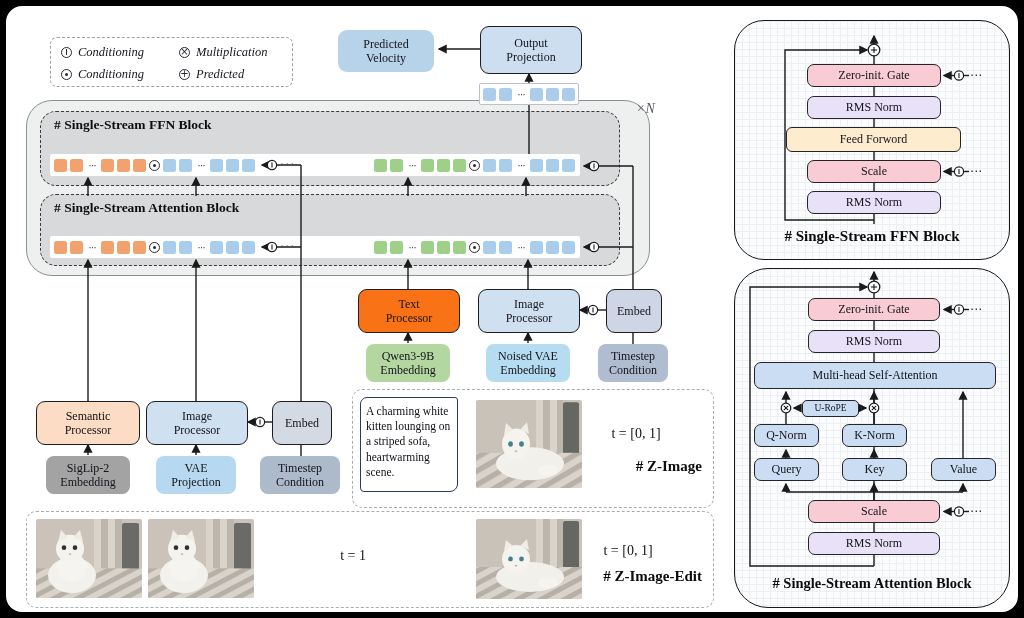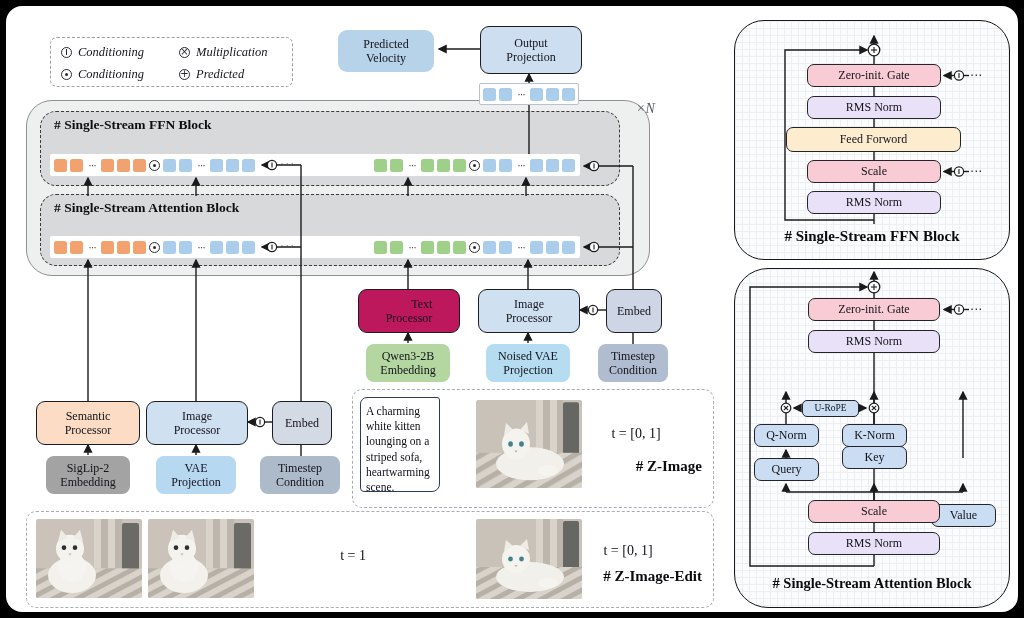--- a/index.html
+++ b/index.html
@@ -37,21 +37,21 @@
   .ztitle{position:absolute;font:bold 15px "Liberation Serif",serif;color:#0c0c10;text-align:right;}
   .cat{position:absolute;border-radius:2px;}
   
   .rpanel{position:absolute;left:728px;width:276px;border:1.6px solid #17171c;border-radius:30px;
           background:#fbfcfd;
           background-image:linear-gradient(#edeff1 1px,transparent 1px),linear-gradient(90deg,#edeff1 1px,transparent 1px);
           background-size:7px 7px;box-sizing:border-box;}
   .pb{position:absolute;display:flex;align-items:center;justify-content:center;text-align:center;
       font:12px/1.1 "Liberation Serif",serif;color:#13131a;border:1.3px solid #23232a;border-radius:7px;box-sizing:border-box;}
   .ptitle{position:absolute;font:bold 15px "Liberation Serif",serif;color:#0c0c10;text-align:center;}
-  .pink{background:#f9cbd4;} .purple{background:#e8e1f8;} .cream{background:#fdeccd;} .bluebx{background:#cbddf2;}
+  .pink{background:#f9cbd4;} .purple{background:#e8e1f8;} .cream{background:#fdeccd;border-radius:6px;} .bluebx{background:#cbddf2;}
 </style>
 </head>
 <body>
 
 <div id="stage">
 <div id="canvas">
 
   <div id="mainc"></div>
   <div class="dblock" style="top:105px;height:75px;"></div>
   <div class="dblock" style="top:188px;height:72px;"></div>
@@ -295,45 +295,45 @@
         <span class="lsym l-dot"></span>
         <span class="tk" style="background: rgb(169, 205, 234);"></span>
         <span class="tk" style="background: rgb(169, 205, 234);"></span>
         <span class="tdots">···</span>
         <span class="tk" style="background: rgb(169, 205, 234);"></span>
         <span class="tk" style="background: rgb(169, 205, 234);"></span>
         <span class="tk" style="background: rgb(169, 205, 234);"></span>
       </div>
   <div class="rowdots" style="top:233px;">···</div>
 
-  <div class="box bd" style="left:352px;top:283px;width:100px;height:42px;background:#be185d;text-align:right;">Text
+  <div class="box bd" style="left:352px;top:283px;width:100px;height:42px;background:#f97316;">Text
 Processor</div>
   <div class="box bd" style="left:472px;top:283px;width:100px;height:42px;background:#cfe0f1;">Image
 Processor</div>
   <div class="box bd" style="left:600px;top:283px;width:54px;height:42px;background:#ced6e6;">Embed</div>
-  <div class="box" style="left:360px;top:338px;width:84px;height:38px;background:#b4d7a2;border-radius:8px;">Qwen3-2B
+  <div class="box" style="left:360px;top:338px;width:84px;height:38px;background:#b4d7a2;border-radius:8px;">Qwen3-9B
 Embedding</div>
   <div class="box" style="left:480px;top:338px;width:84px;height:38px;background:#b6dcf2;border-radius:8px;">Noised VAE
-Projection</div>
+Embedding</div>
   <div class="box" style="left:592px;top:338px;width:70px;height:38px;background:#b0bdd1;border-radius:8px;">Timestep
 Condition</div>
 
   <div class="box bd" style="left:30px;top:395px;width:102px;height:42px;background:#fcdcc4;">Semantic
 Processor</div>
   <div class="box bd" style="left:140px;top:395px;width:100px;height:42px;background:#cfe0f1;">Image
 Processor</div>
   <div class="box bd" style="left:266px;top:395px;width:58px;height:42px;background:#d4dae4;">Embed</div>
   <div class="box" style="left:40px;top:450px;width:84px;height:38px;background:#a3a3a3;border-radius:8px;">SigLip-2
 Embedding</div>
   <div class="box" style="left:150px;top:450px;width:80px;height:38px;background:#b6d8f0;border-radius:8px;">VAE
 Projection</div>
   <div class="box" style="left:254px;top:450px;width:80px;height:38px;background:#adbaca;border-radius:8px;">Timestep
 Condition</div>
 
-  <div class="prompt" style="left:354px;top:391px;width:80px;height:95px;">A charming white kitten lounging on a striped sofa, heartwarming scene.</div>
+  <div class="prompt" style="left:354px;top:391px;width:98px;height:95px;">A charming white kitten lounging on a striped sofa, heartwarming scene.</div>
   <svg class="cat" style="left:470px;top:394px;" width="106" height="88" viewBox="0 0 106 80" preserveAspectRatio="none">
         <use href="#catL"></use>
       </svg>
   <div class="tlabel" style="left:592px;top:420px;width:76px;text-align:center;">t = [0, 1]</div>
   <div class="ztitle" style="left:576px;top:452px;width:120px;"># Z-Image</div>
 
   <svg class="cat" style="left:30px;top:513px;" width="106" height="79" viewBox="0 0 106 80" preserveAspectRatio="none">
         <use href="#catS"></use>
       </svg>
   <svg class="cat" style="left:142px;top:513px;" width="106" height="79" viewBox="0 0 106 80" preserveAspectRatio="none">
@@ -348,24 +348,25 @@
 
   <div class="pb pink" style="left:801px;top:58px;width:134px;height:23px;">Zero-init. Gate</div>
   <div class="pb purple" style="left:801px;top:90px;width:134px;height:23px;">RMS Norm</div>
   <div class="pb cream" style="left:780px;top:121px;width:175px;height:25px;">Feed Forword</div>
   <div class="pb pink" style="left:801px;top:154px;width:134px;height:23px;">Scale</div>
   <div class="pb purple" style="left:801px;top:185px;width:134px;height:23px;">RMS Norm</div>
   <div class="ptitle" style="left:738px;top:222px;width:256px;"># Single-Stream FFN Block</div>
 
   <div class="pb pink" style="left:802px;top:292px;width:132px;height:23px;">Zero-init. Gate</div>
   <div class="pb purple" style="left:802px;top:324px;width:132px;height:23px;">RMS Norm</div>
+  <div class="pb bluebx" style="left:748px;top:356px;width:242px;height:27px;">Multi-head Self-Attention</div>
   <div class="pb bluebx" style="left:796px;top:394px;width:57px;height:17px;font-size:9.5px;border-radius:5px;">U-RoPE</div>
   <div class="pb bluebx" style="left:748px;top:418px;width:65px;height:23px;">Q-Norm</div>
   <div class="pb bluebx" style="left:836px;top:418px;width:65px;height:23px;">K-Norm</div>
   <div class="pb bluebx" style="left:748px;top:452px;width:65px;height:23px;">Query</div>
-  <div class="pb bluebx" style="left:836px;top:440px;width:65px;height:23px;">Key</div>
-  <div class="pb bluebx" style="left:925px;top:452px;width:65px;height:23px;margin-top:46px;">Value</div>
+  <div class="pb bluebx" style="left:836px;top:452px;width:65px;height:23px;">Key</div>
+  <div class="pb bluebx" style="left:925px;top:452px;width:65px;height:23px;">Value</div>
   <div class="pb pink" style="left:802px;top:494px;width:132px;height:23px;">Scale</div>
   <div class="pb purple" style="left:802px;top:526px;width:132px;height:23px;">RMS Norm</div>
   <div class="ptitle" style="left:733px;top:569px;width:266px;font-size:14.5px;"># Single-Stream Attention Block</div>
 
 </div>
 </div>
 
 </body></html>

